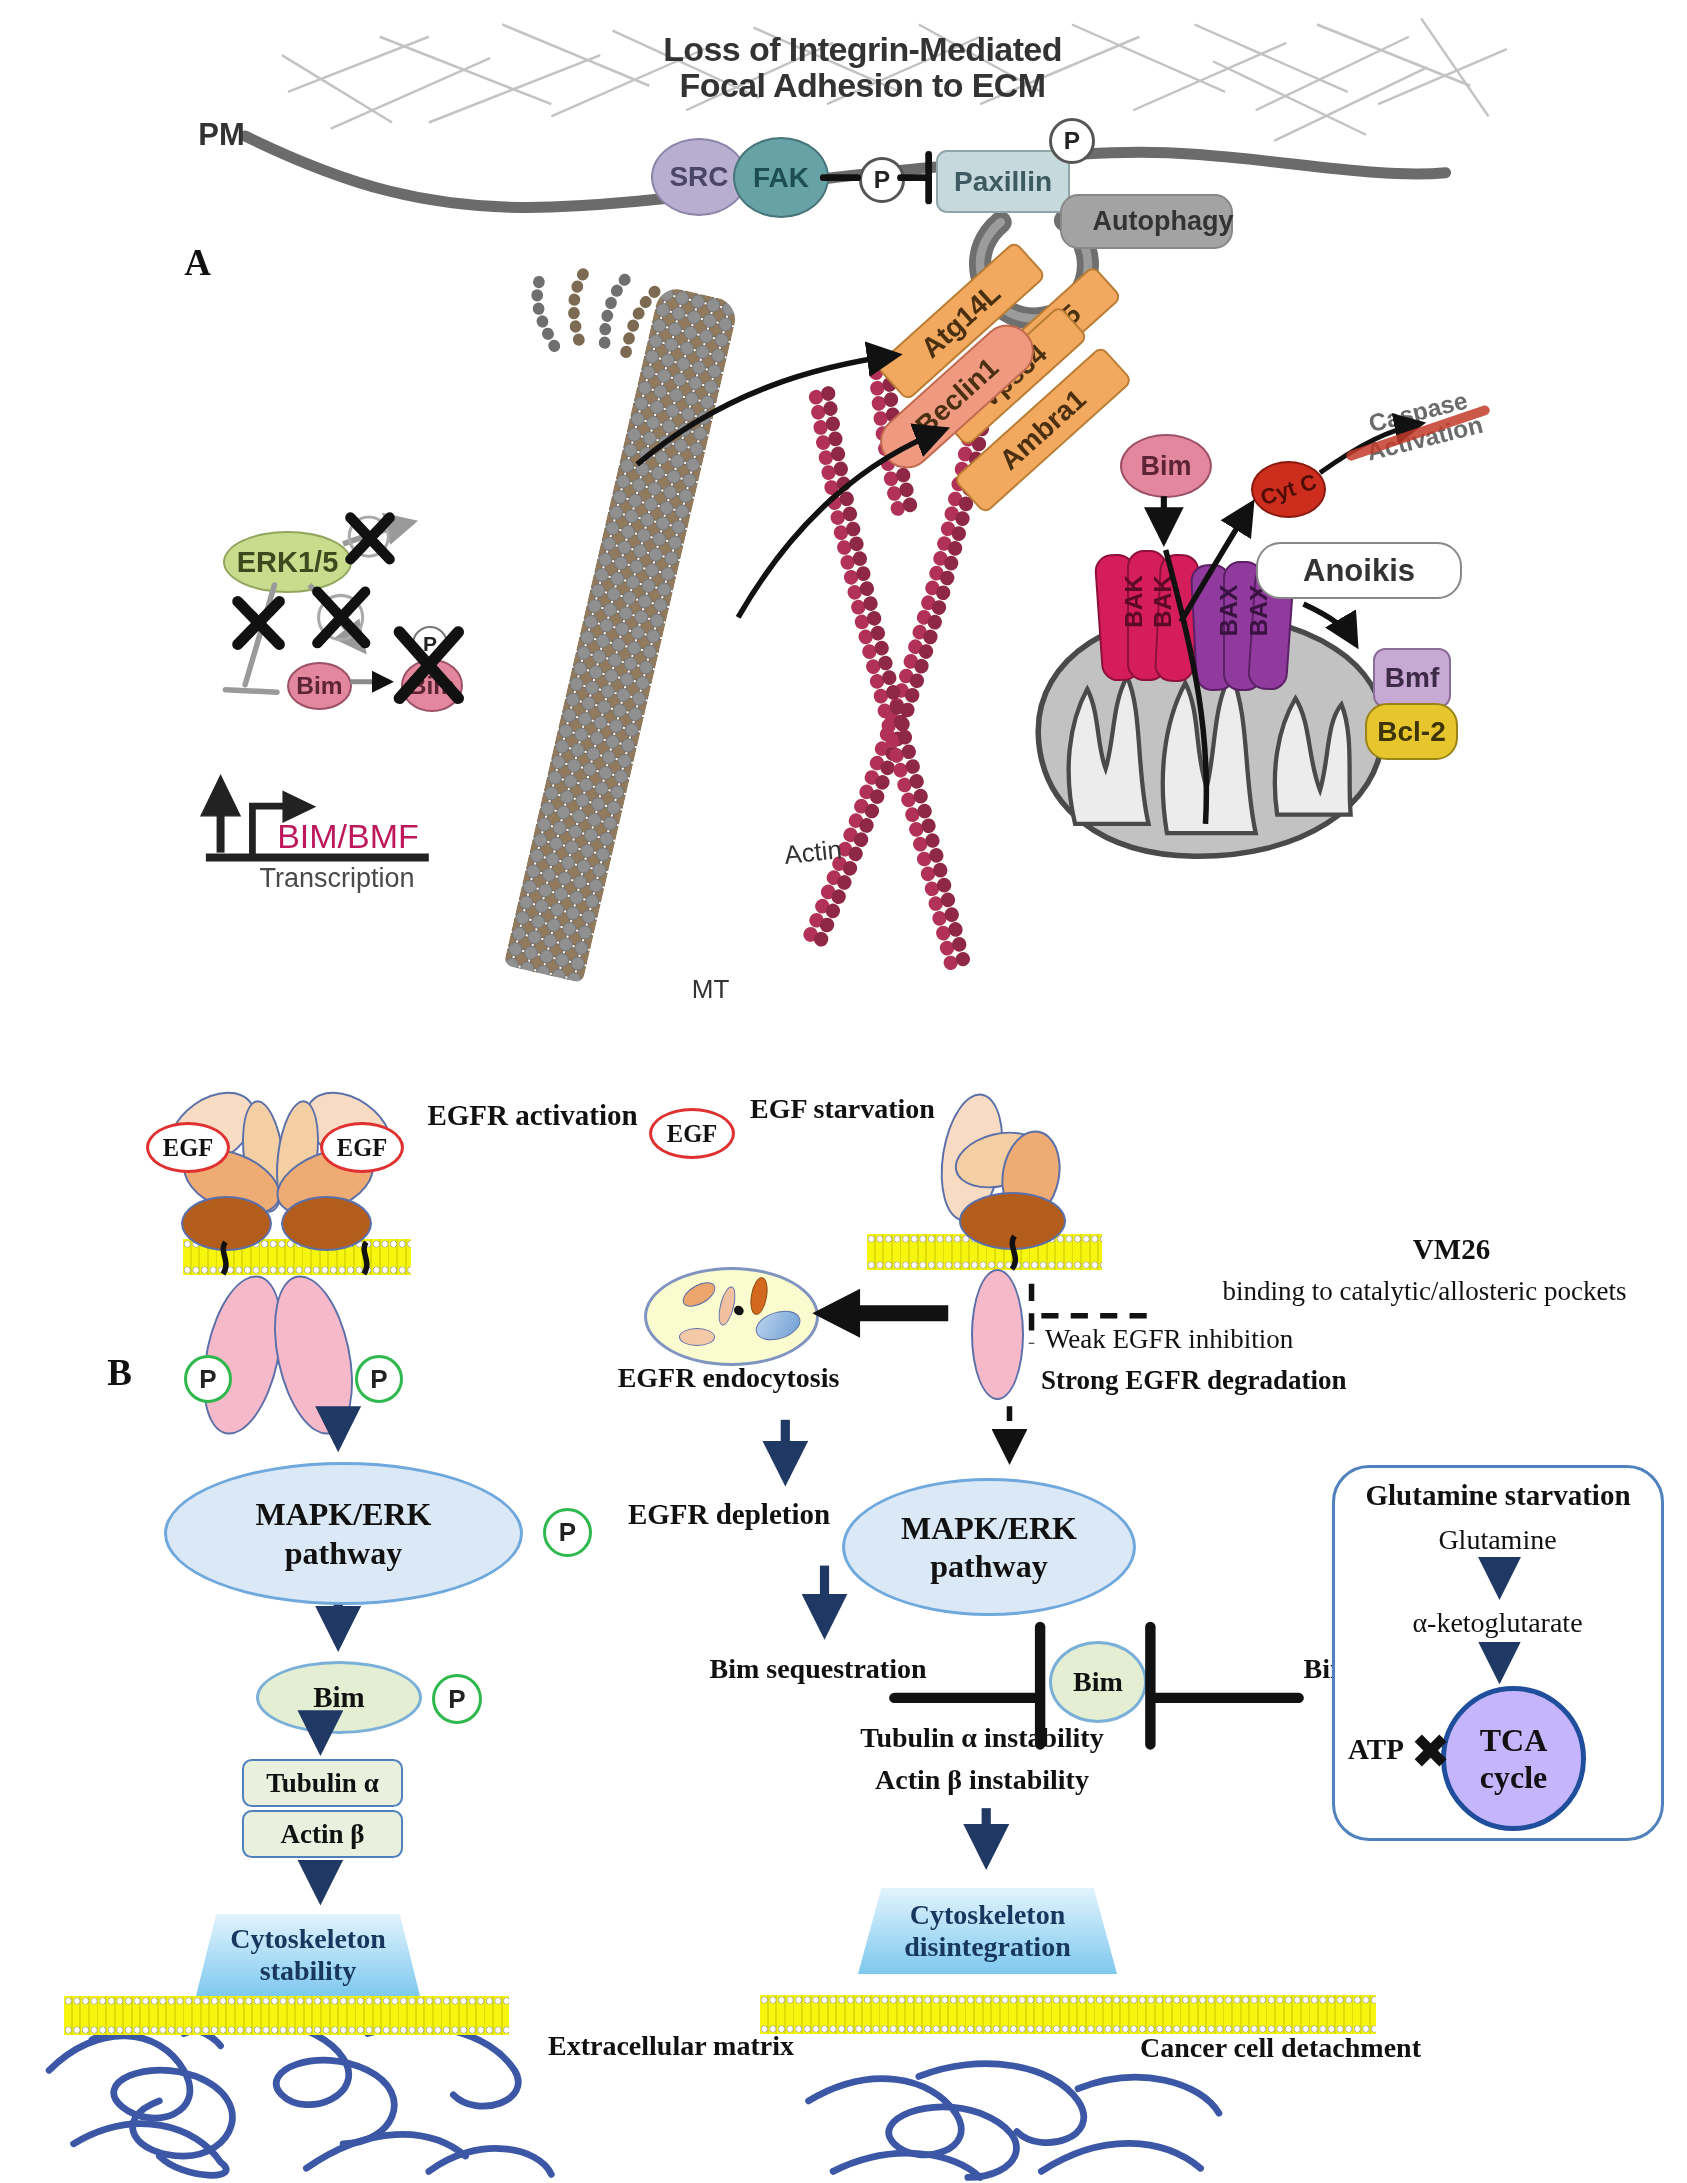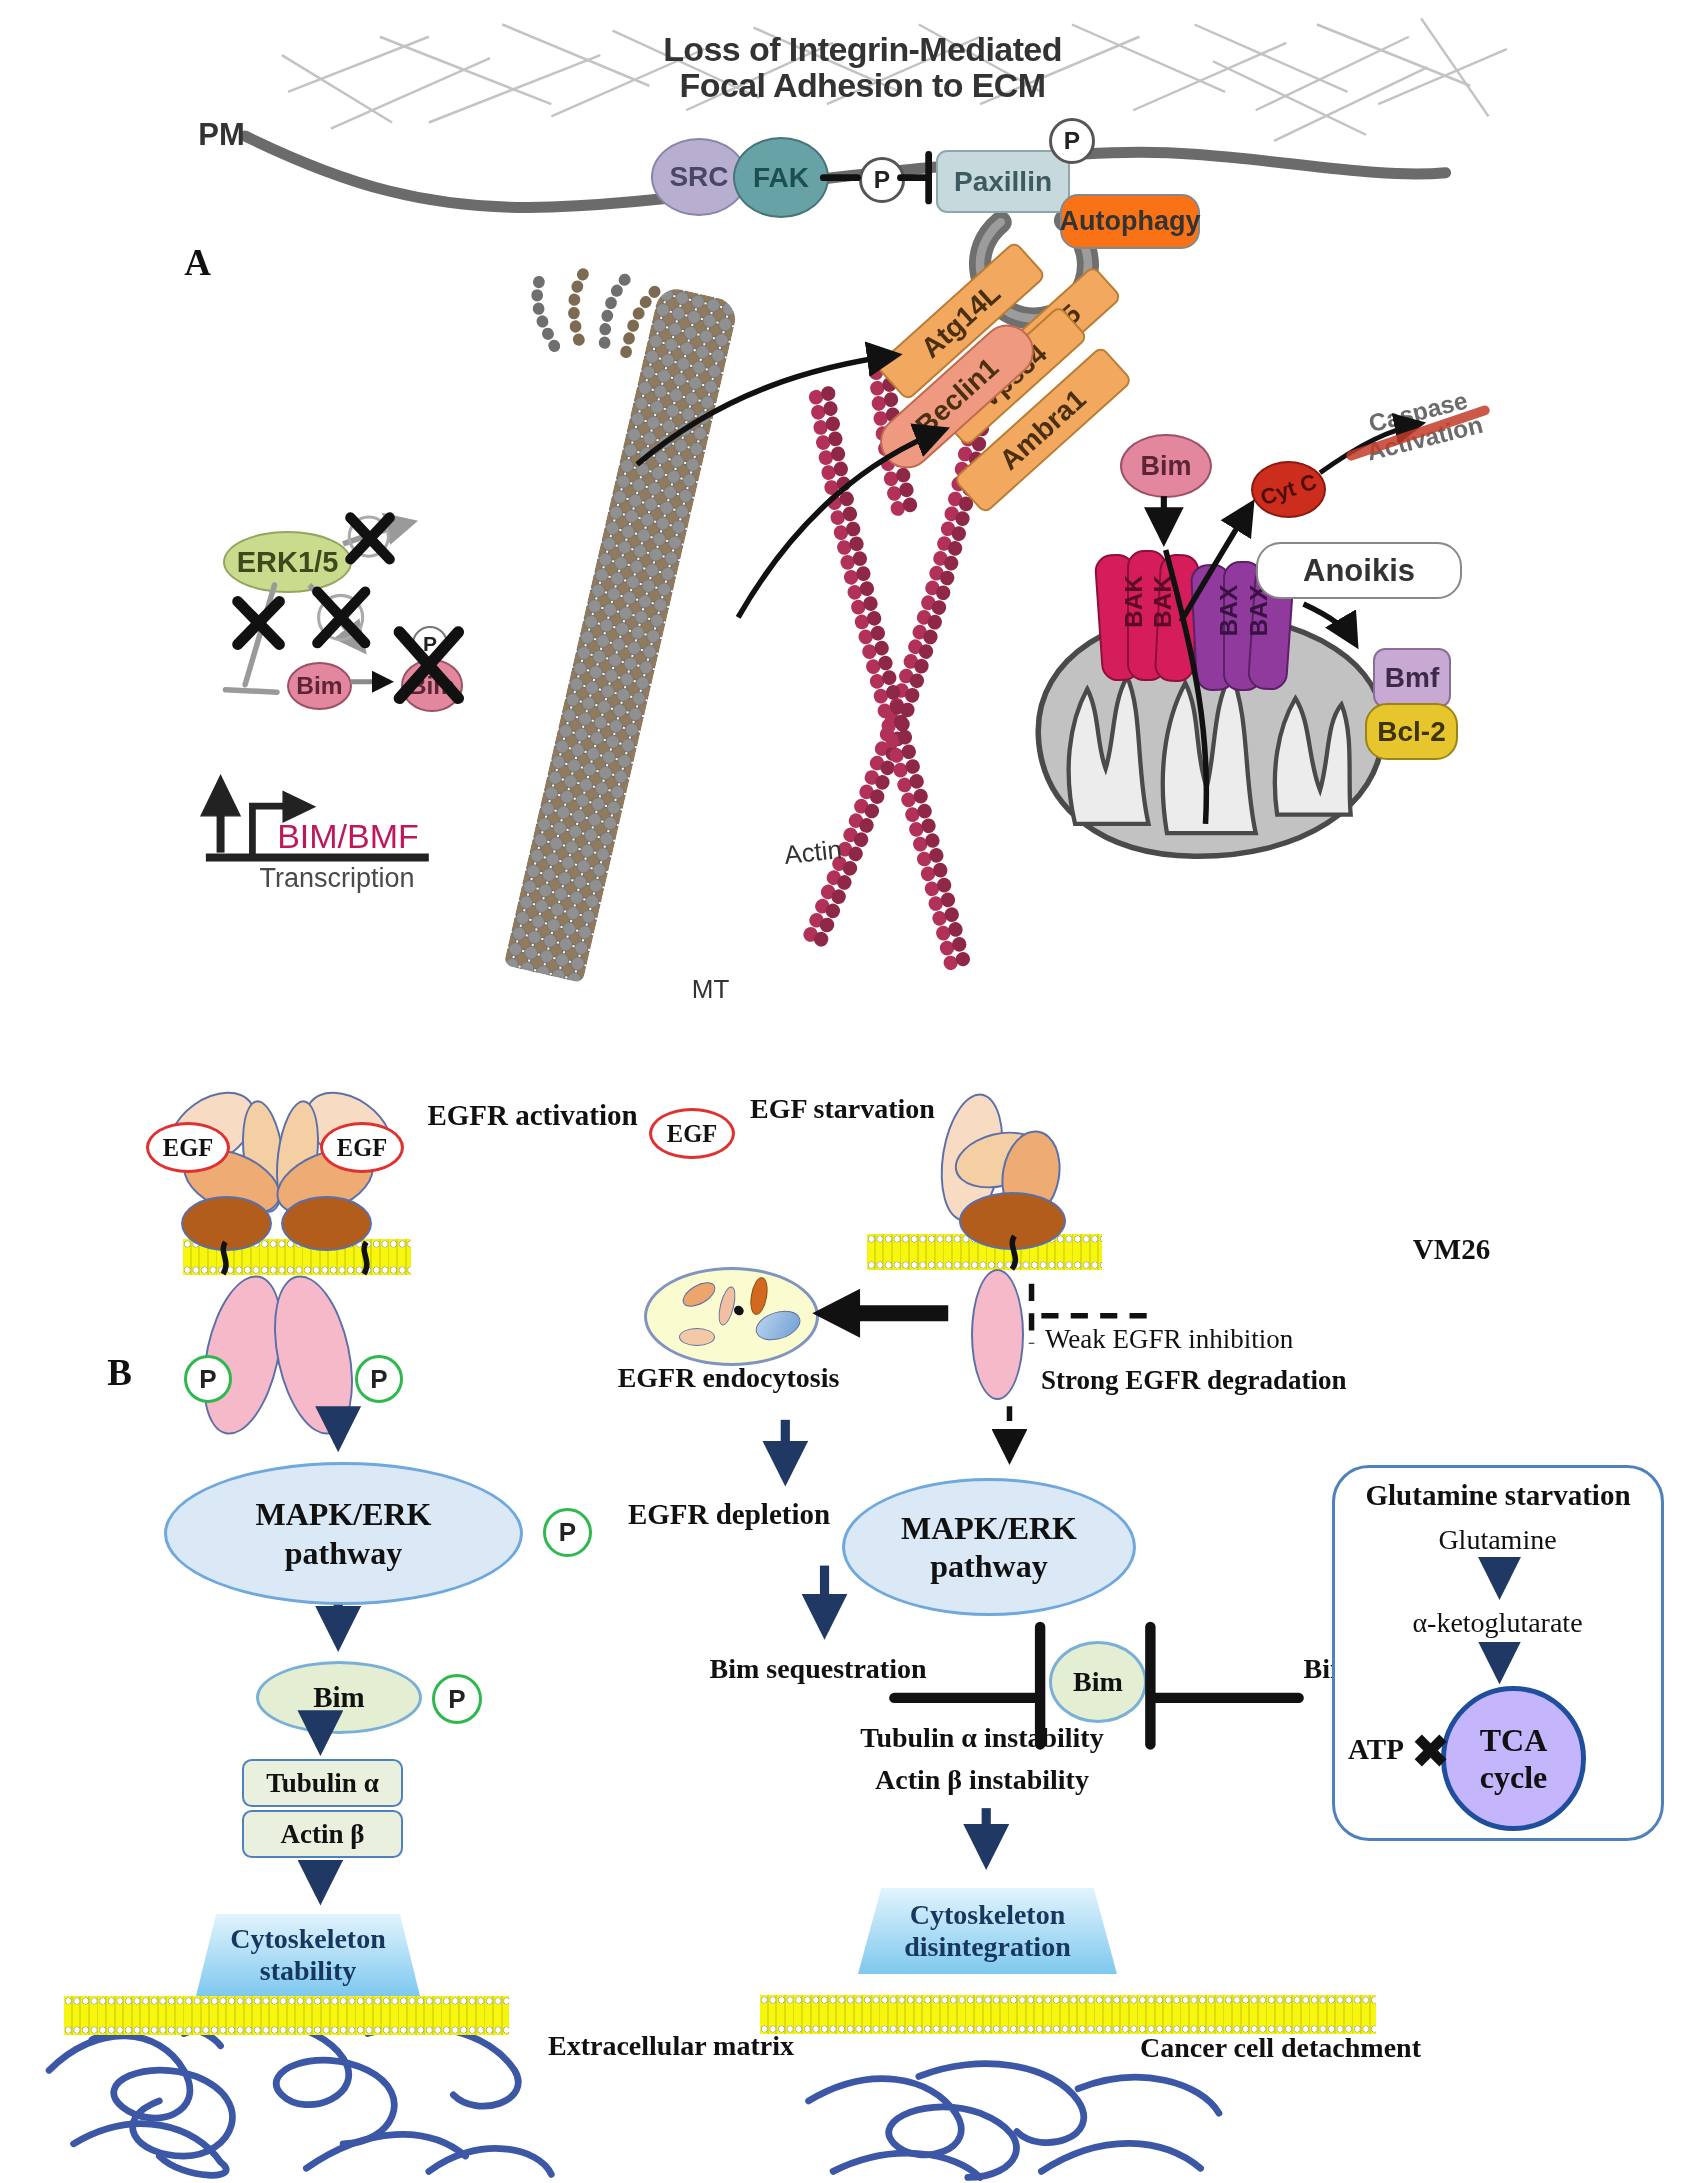--- a/index.html
+++ b/index.html
@@ -125,21 +125,21 @@
   <div class="pcirc" style="left:859px;top:157px;width:40px;height:40px;border:3.1px solid #555;font-size:24.5px;">
     <span>P</span>
     </div>
   <div class="rr fa" style="left:936px;top:150px;width:130px;height:59px;background:#c6d9dc;border:2.5px solid #8fa7ab;border-radius:11px;font-size:28px;font-weight:700;color:#3c5a60;">
     <span>Paxillin</span>
     </div>
   <div class="pcirc" style="left:1049px;top:118px;width:40px;height:40px;border:3.1px solid #555;font-size:24.5px;">
     <span>P</span>
     </div>
 
-  <div class="rr fa" style="left:1060px;top:194px;width:136px;height:51px;background:#f97316;border:2.5px solid #888;border-radius:18.4px;font-size:27px;font-weight:600;">
+  <div class="rr fa" style="left:1060px;top:194px;width:136px;height:51px;background:#a3a3a3;border:2.5px solid #888;border-radius:18.4px;font-size:27px;font-weight:600;padding-left:33px;">
     <span>Autophagy</span>
     </div>
 
   <div class="atgpill" style="left:867px;top:297px;width:184px;height:44px;font-size:28px;transform:rotate(-42deg);">
     <span>Atg14L</span>
     </div>
   <div class="atgpill" style="left:965px;top:314px;width:160px;height:40px;font-size:27px;transform:rotate(-42deg);">
     <span>Vps15</span>
     </div>
   <div class="atgpill" style="left:931px;top:354px;width:160px;height:40px;font-size:27px;transform:rotate(-42deg);">
@@ -249,20 +249,21 @@
   <div class="ell" style="left:644px;top:1267px;width:169px;height:93px;background:#fbfbd0;border:3.1px solid #8094c0;"></div>
   <div class="ell" style="left:681px;top:1285px;width:34px;height:17px;background:#eda56e;border:1.8px solid #5b6fa8;transform:rotate(-30deg);"></div>
   <div class="ell" style="left:755px;top:1312px;width:44px;height:24.5px;background:linear-gradient(135deg,#bcd4ee,#6f9fd4);border:1.8px solid #5b6fa8;transform:rotate(-18deg);"></div>
   <div class="ell" style="left:679px;top:1328px;width:34px;height:16px;background:#f4c9a8;border:1.8px solid #5b6fa8;"></div>
   <div class="ell" style="left:720px;top:1286px;width:12.3px;height:38px;background:#f0c0a0;border:1.8px solid #5b6fa8;transform:rotate(14deg);"></div>
   <div class="ell" style="left:751px;top:1277px;width:13.5px;height:36px;background:#d2691e;border:1.8px solid #8a4a12;transform:rotate(10deg);"></div>
   <div class="ell" style="left:734px;top:1306px;width:9.8px;height:8.6px;background:#111;transform:rotate(40deg);"></div>
   <div class="t fb" style="left:600px;top:1361px;width:257px;height:33px;font-size:28px;font-weight:bold;">EGFR endocytosis</div>
 
   <div class="t fb" style="left:1378px;top:1233px;width:147px;height:32px;font-size:29px;font-weight:bold;">VM26</div>
+  <div class="t fb" style="left:1167px;top:1275px;width:515px;height:33px;font-size:27px;">binding to catalytic/allosteric pockets</div>
   <div class="t fb" style="left:1045px;top:1323px;width:306px;height:32px;font-size:27px;justify-content:flex-start;">Weak EGFR inhibition</div>
   <div class="t fb" style="left:1041px;top:1364px;width:355px;height:33px;font-size:27px;font-weight:bold;justify-content:flex-start;">Strong EGFR degradation</div>
 
   <div class="ell fb" style="left:164px;top:1462px;width:353px;height:137px;background:#dbe8f6;border:3.1px solid #6fa8dc;flex-direction:column;font-size:32px;font-weight:bold;line-height:1.2;">
     <span>MAPK/ERK</span>
     <span>pathway</span>
     </div>
   <div class="pcirc" style="left:543px;top:1508px;width:43px;height:43px;border:3.1px solid #2eb84d;font-size:26px;">
     <span>P</span>
     </div>

